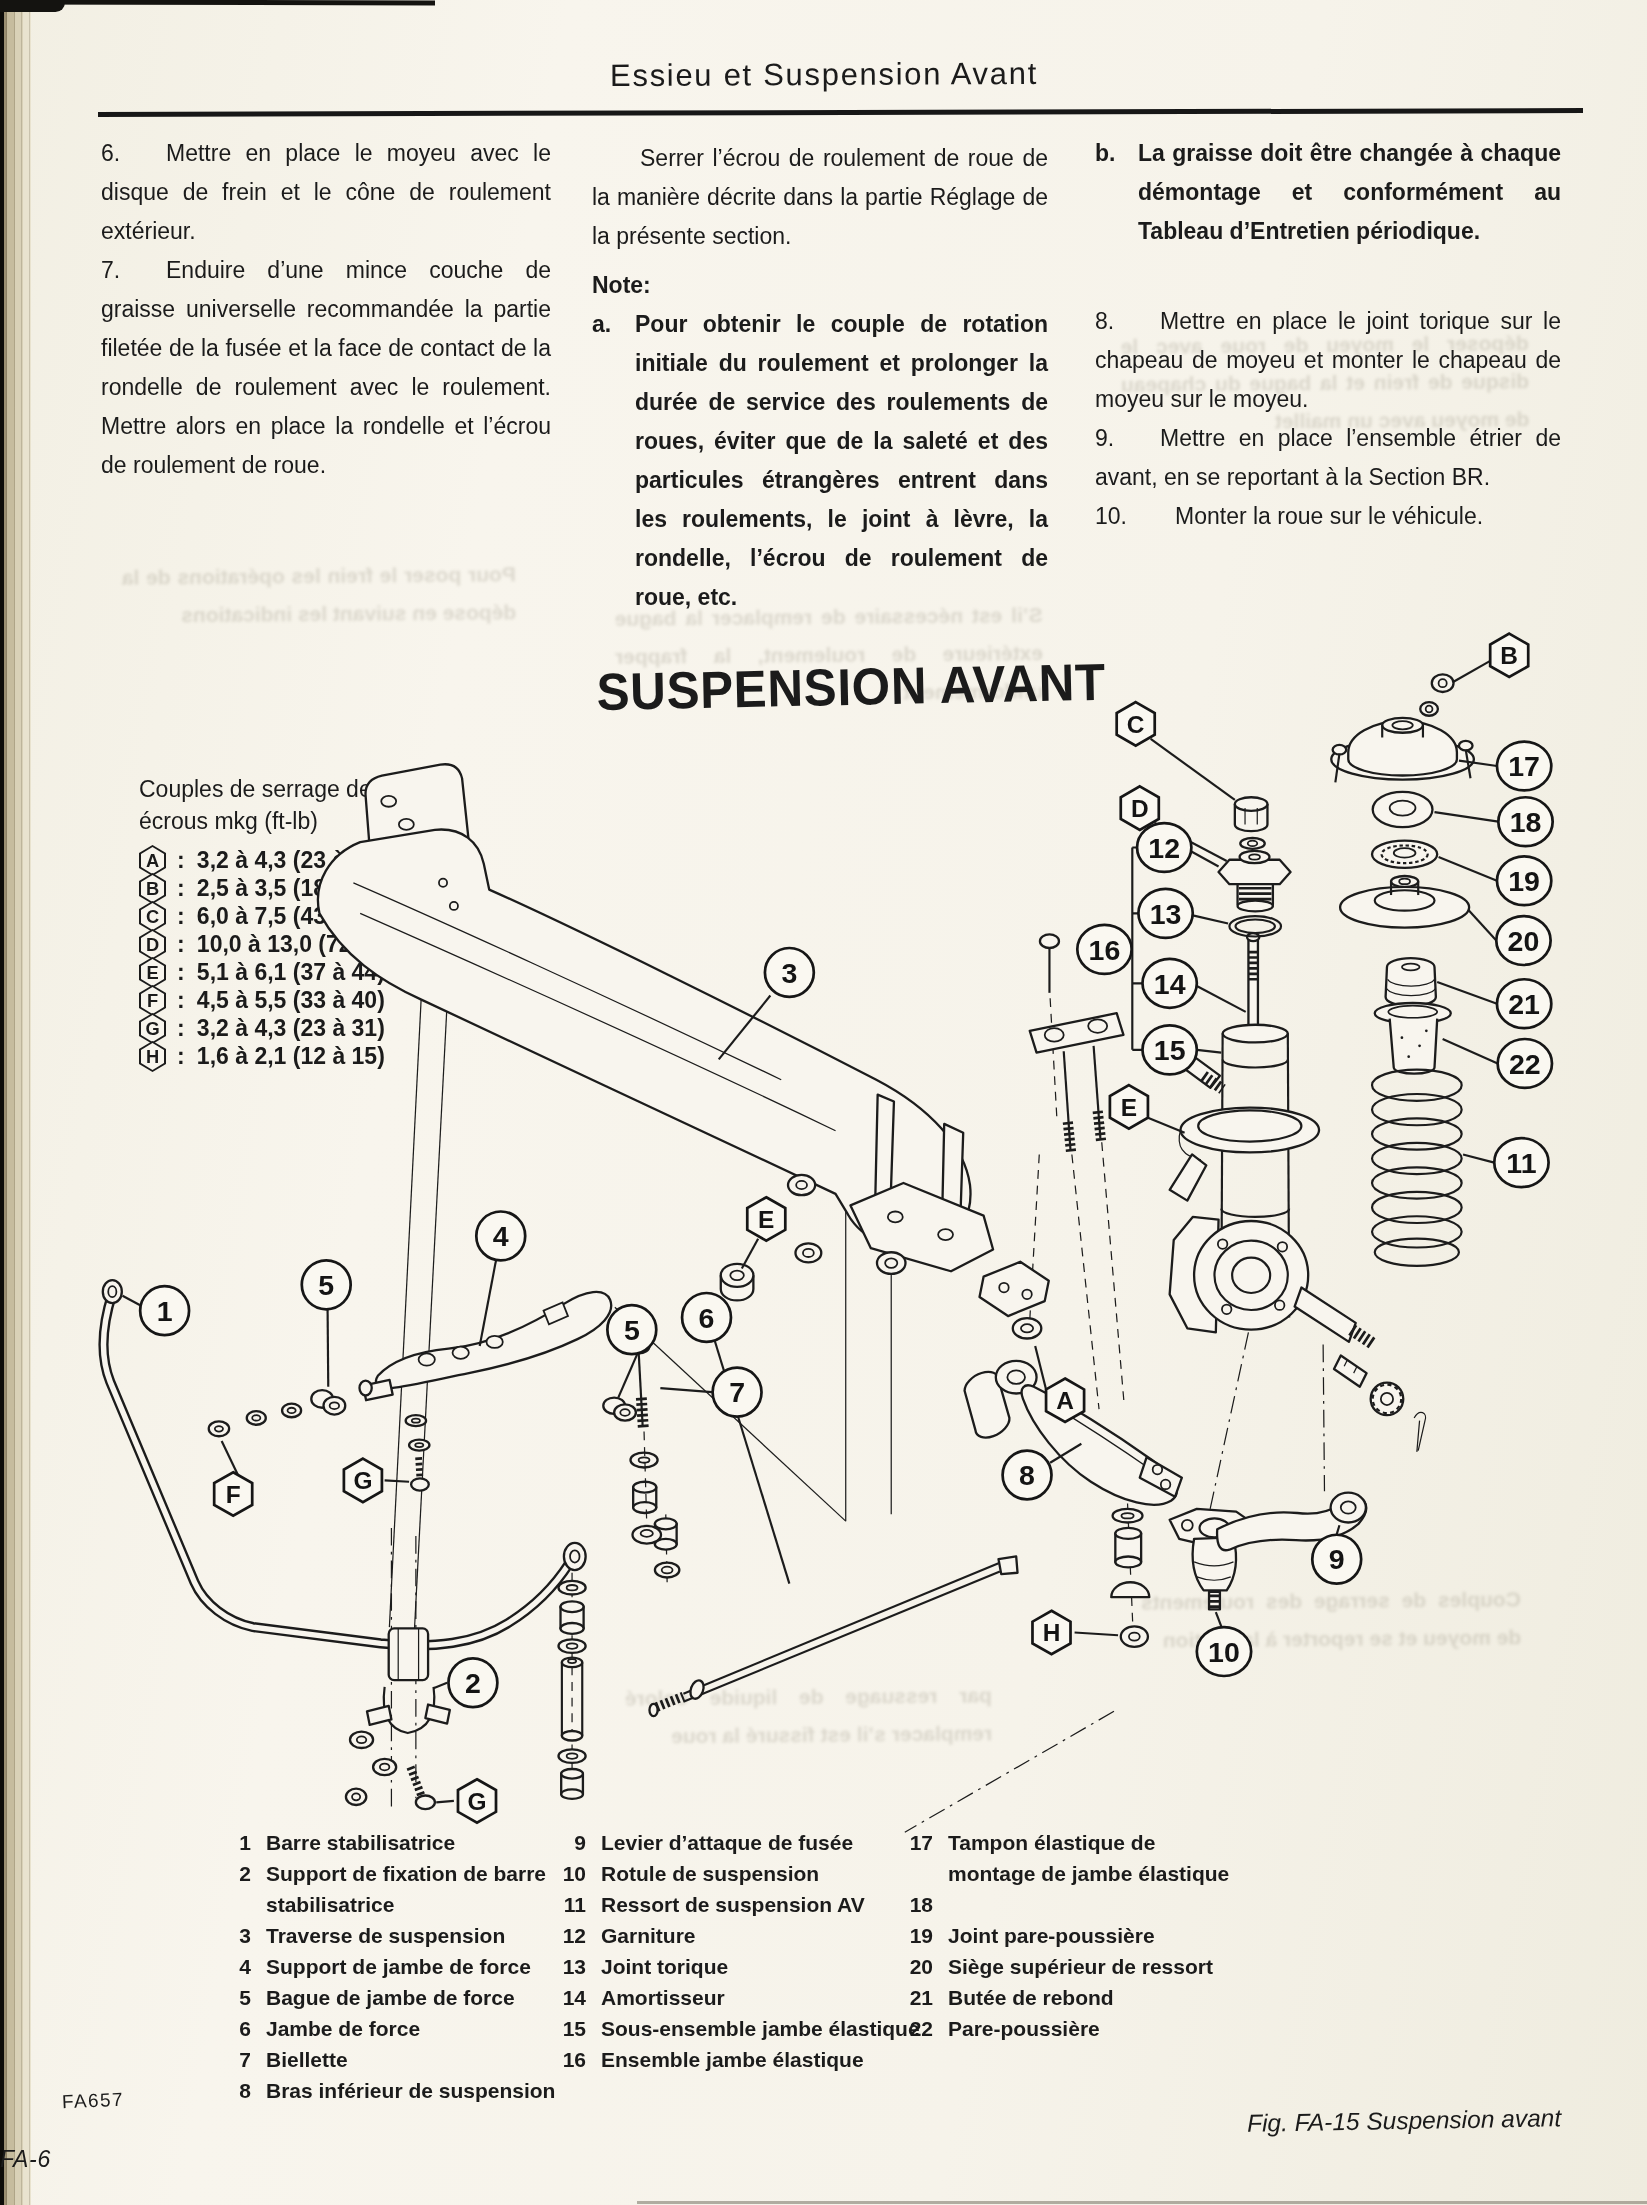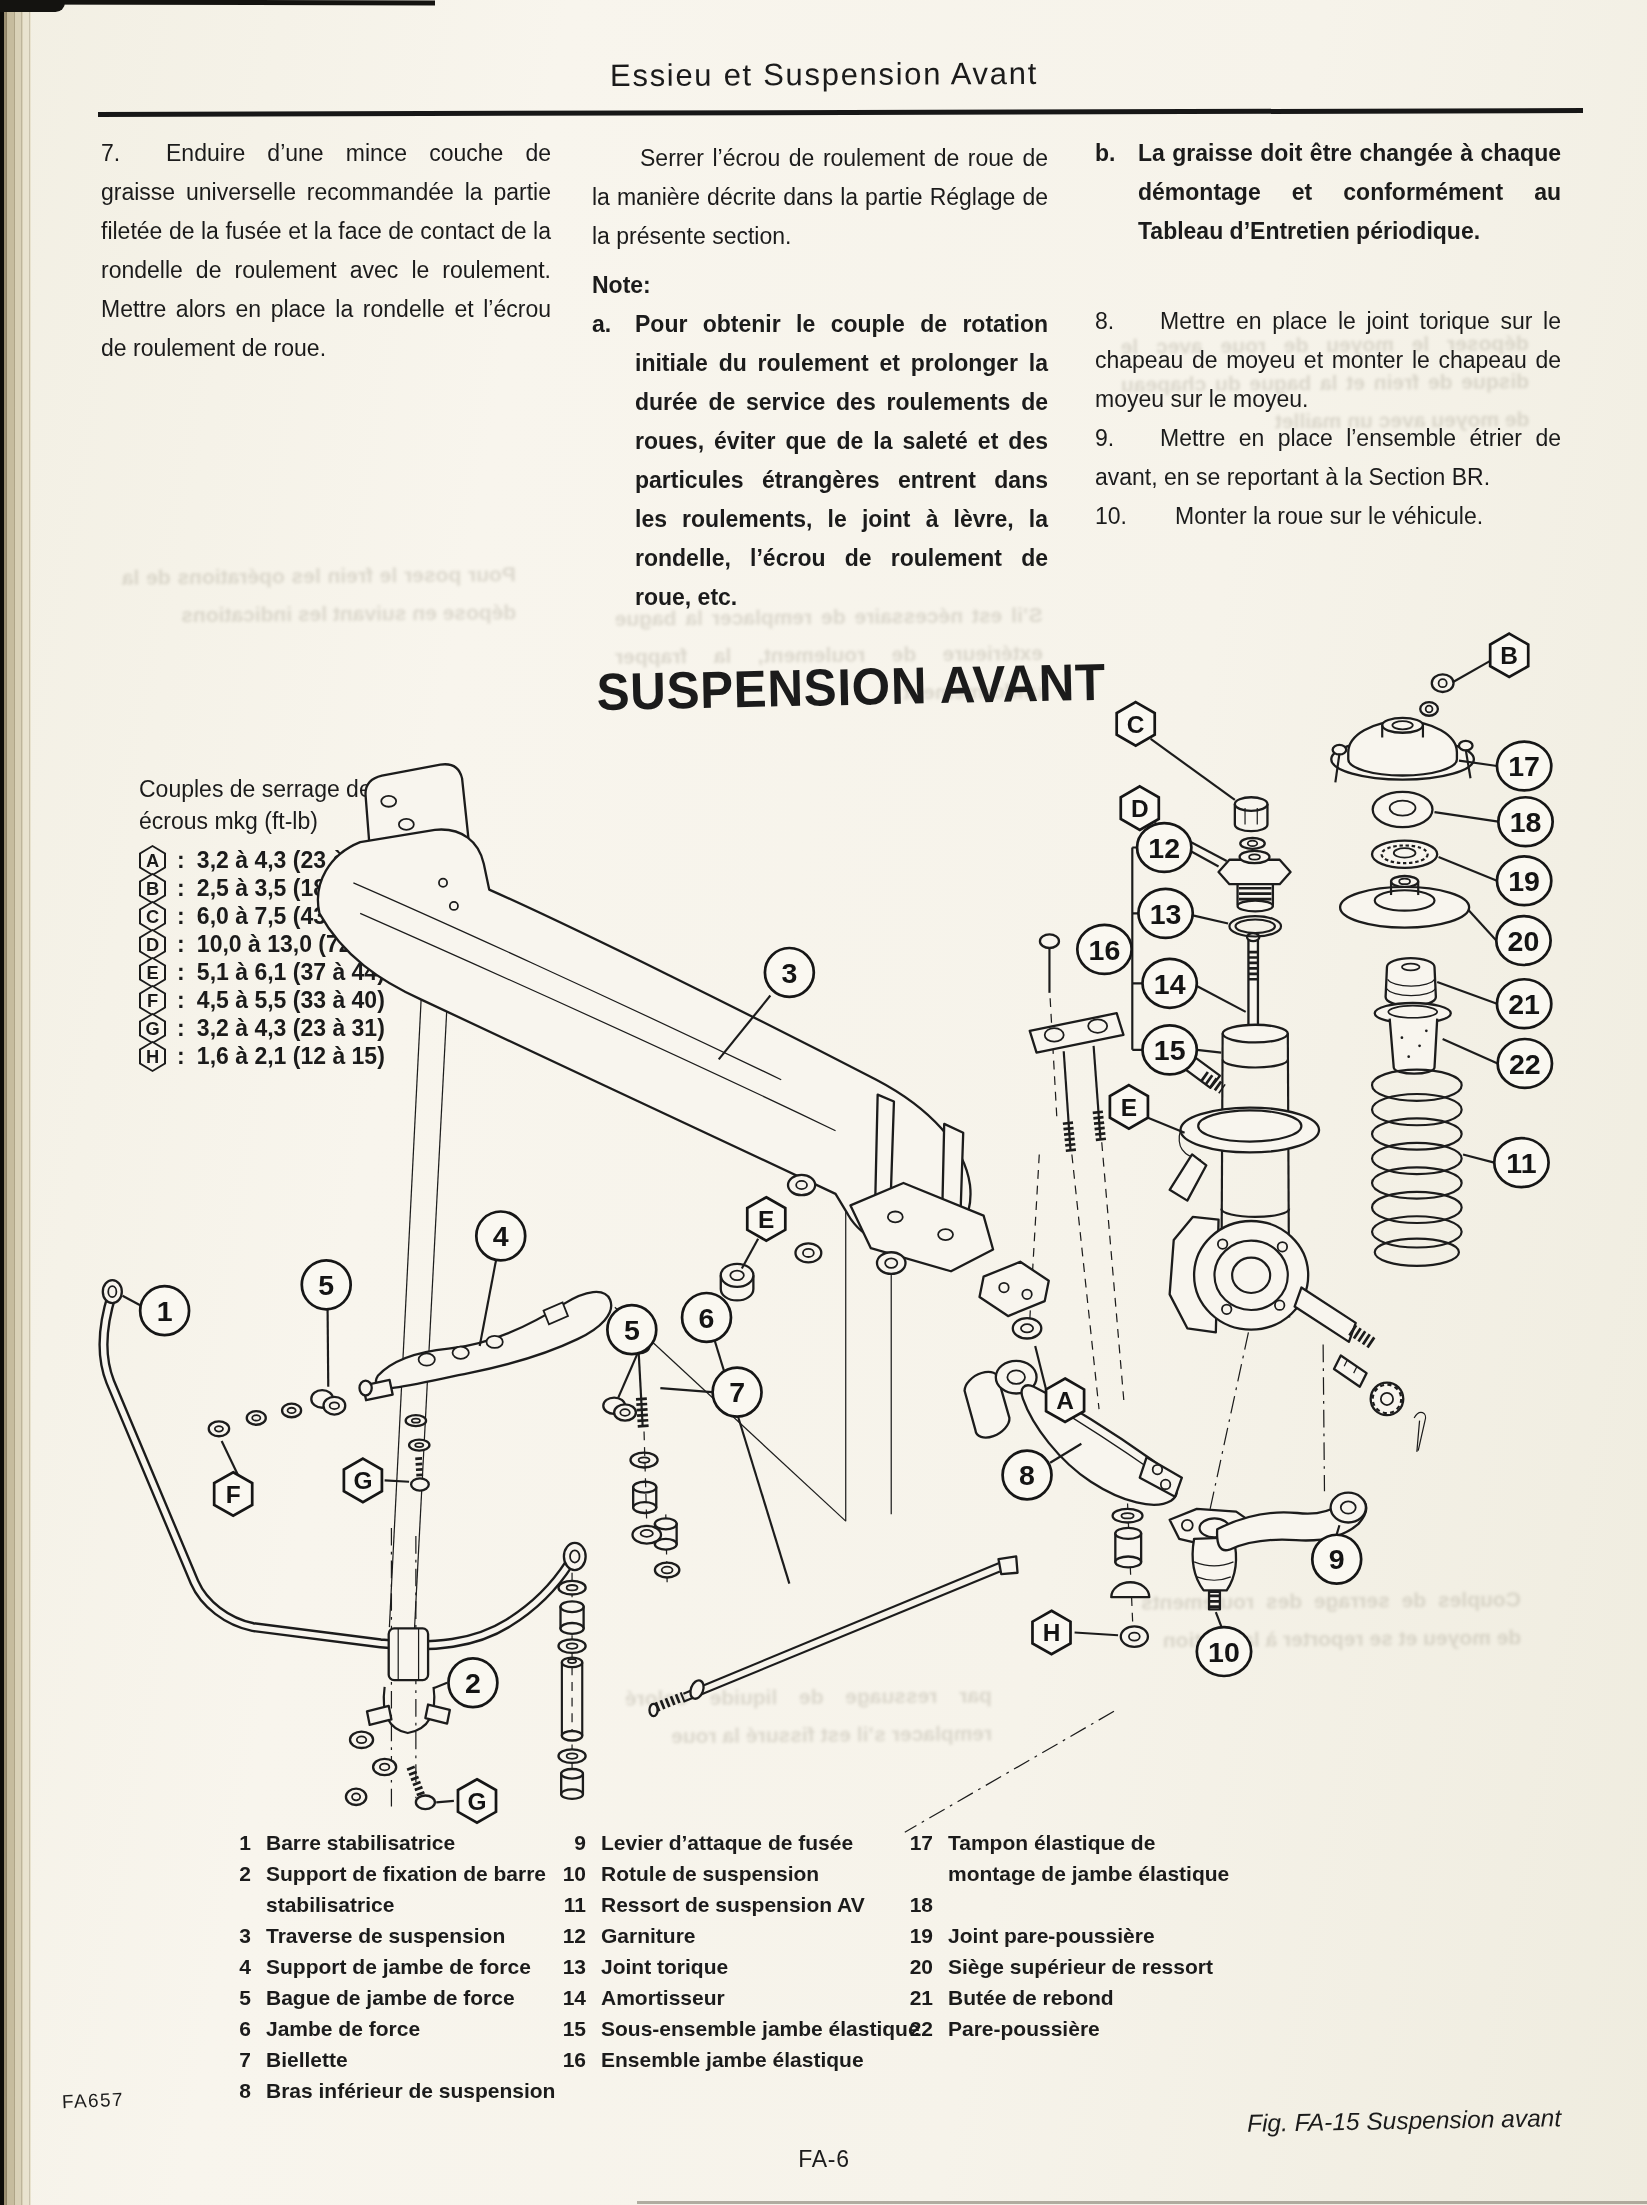--- a/index.html
+++ b/index.html
@@ -55,21 +55,21 @@
   .legend-c3{left:898px;width:353px;}
   .lrow{display:flex;}
   .lnum{flex:0 0 35px;text-align:right;padding-right:15px;}
   .llab{flex:1;}
   .legend-c3 .llab{max-width:285px;}
   .legend-c1 .llab{max-width:292px;}
 
   
   .fa-code{position:absolute;left:62px;top:2090px;font-size:19px;letter-spacing:1.4px;transform:rotate(-2.5deg);}
   .fig-caption{position:absolute;right:87px;top:2107px;font-size:24.5px;font-style:italic;transform:rotate(-1deg);}
-  .page-num{position:absolute;left:0;right:0;top:2146px;text-align:center;font-size:23px;letter-spacing:0.7px;}
+  .page-num{position:absolute;left:0;right:0;top:2146px;font-size:23px;letter-spacing:0.7px;font-style:italic;}
 
   
   .ghost{position:absolute;transform:scaleX(-1) rotate(.5deg);filter:blur(1.8px);opacity:.20;color:#6e6753;
     font-weight:700;font-size:21px;line-height:38px;pointer-events:none;text-align:justify;}
 
   
   svg.diagram{position:absolute;left:0;top:0;width:1648px;height:2205px;}
   .p{fill:#f8f5ee;stroke:#1c1c1c;stroke-width:3.4;stroke-linejoin:round;}
   .l{fill:none;stroke:#1c1c1c;stroke-width:3.2;}
   .lt{fill:none;stroke:#1c1c1c;stroke-width:1.8;}
@@ -93,20 +93,21 @@
   <div class="ghost" style="left:615px;top:598px;width:428px;">S’il est nécessaire de remplacer la bague extérieure de roulement, la frapper uniformément</div>
   <div class="ghost" style="left:1121px;top:326px;width:408px;">déposer le moyeu de roue avec le disque de frein et la bague du chapeau de moyeu avec un maillet</div>
   <div class="ghost" style="left:122px;top:557px;width:394px;">Pour poser le frein les opérations de la dépose en suivant les indications</div>
   <div class="ghost" style="left:1141px;top:1582px;width:380px;">Couples de serrage des roulements de moyeu et se reporter à la section</div>
   <div class="ghost" style="left:625px;top:1678px;width:367px;">par ressuage de liquide coloré remplacer s’il est fissuré la roue</div>
 
   <div class="header-title">Essieu et Suspension Avant</div>
   <div class="header-rule"></div>
 
   <div class="col col1">
+    <p><span class="stepnum">6.</span><span>Mettre en place le moyeu avec le disque de frein et le cône de roulement extérieur.</span></p>
     <p><span class="stepnum">7.</span><span>Enduire d’une mince couche de graisse universelle recommandée la partie filetée de la fusée et la face de contact de la rondelle de roulement avec le roulement. Mettre alors en place la rondelle et l’écrou de roulement de roue.</span></p>
   </div>
 
   <div class="col col2">
     <p class="indent1">Serrer l’écrou de roulement de roue de la manière décrite dans la partie Réglage de la présente section.</p>
     <div class="gap20"></div>
     <p class="bold">Note:</p>
     <p class="bold lettered"><span class="lnum2">a.</span><span>Pour obtenir le couple de rotation initiale du roulement et prolonger la durée de service des roulements de roues, éviter que de la saleté et des particules étrangères entrent dans les roulements, le joint à lèvre, la rondelle, l’écrou de roulement de roue, etc.</span></p>
   </div>
 

